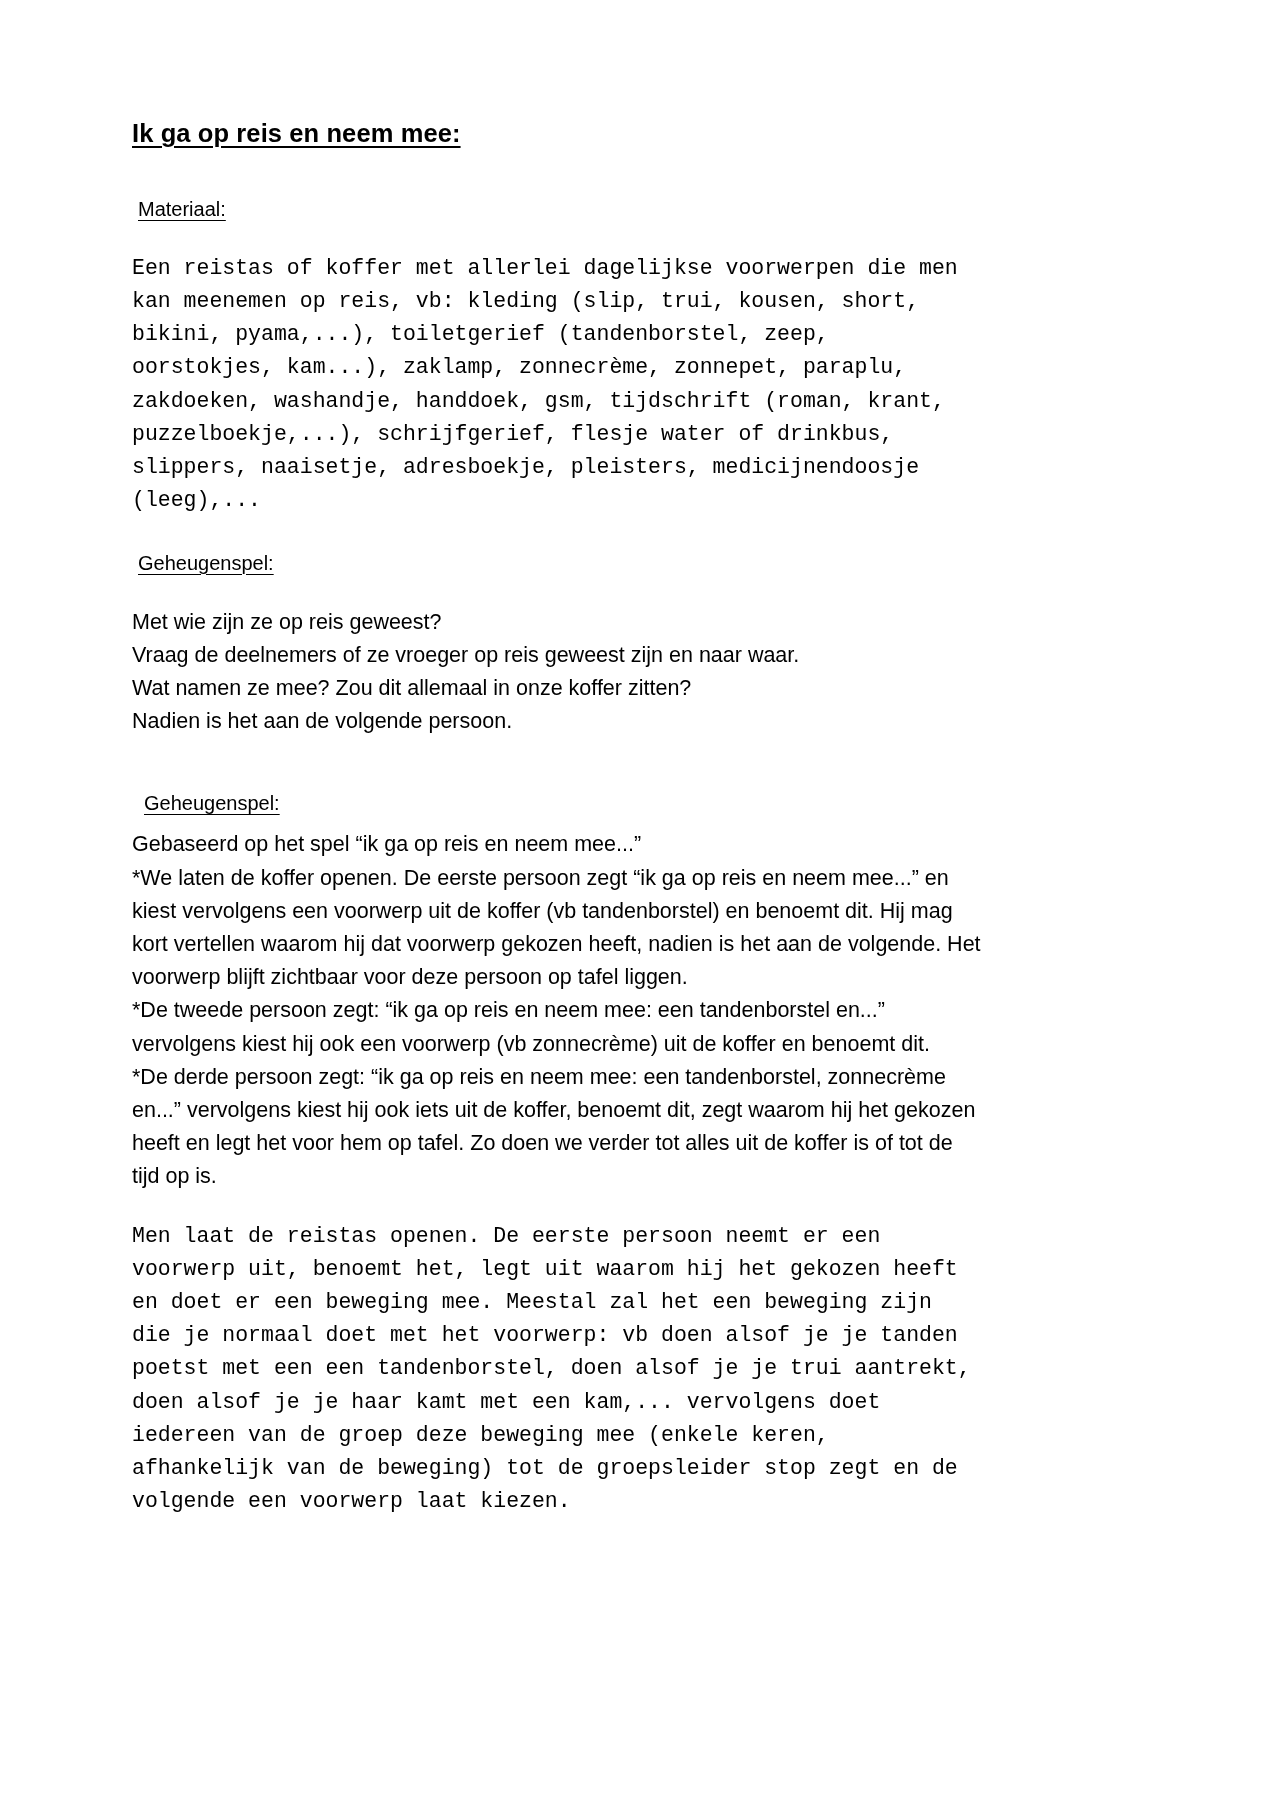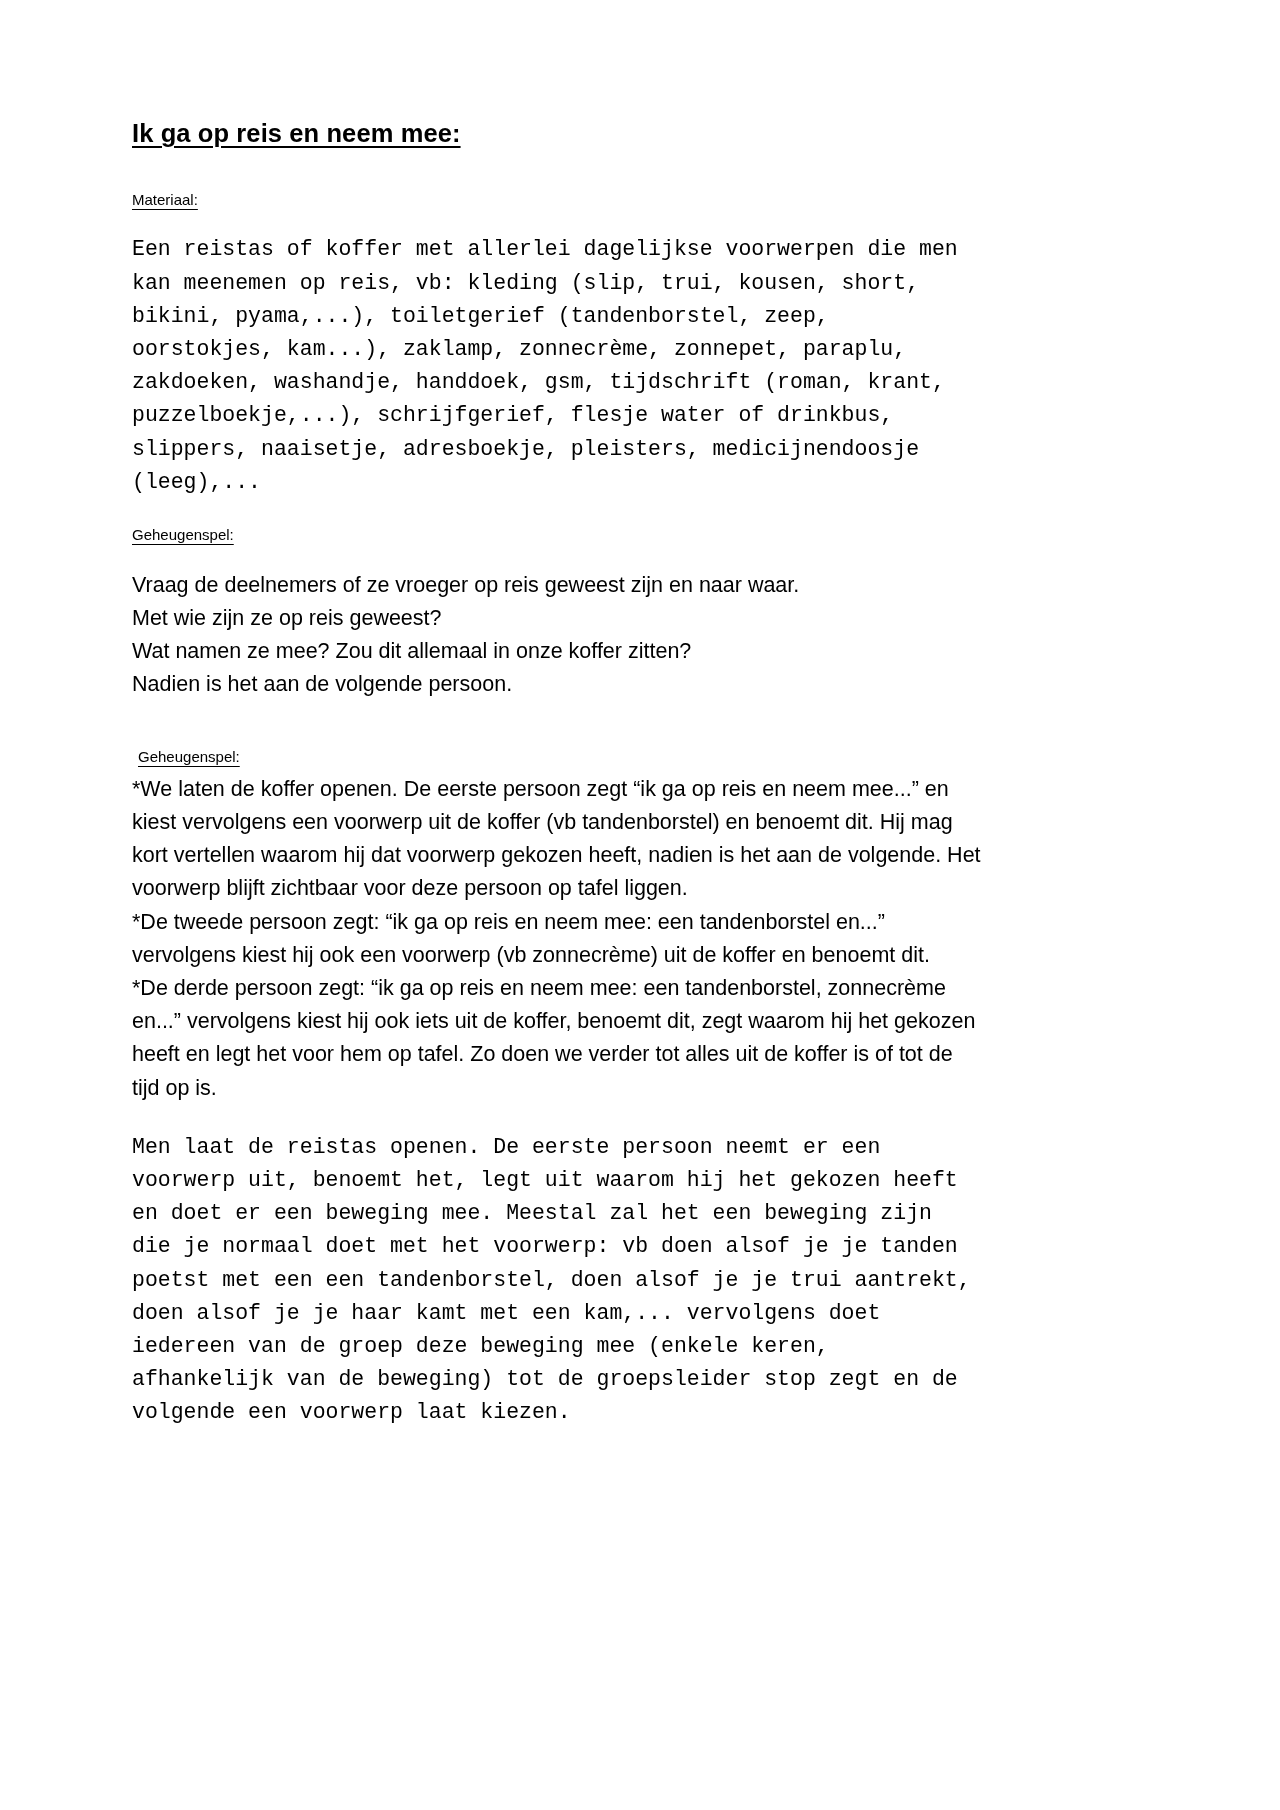--- a/index.html
+++ b/index.html
@@ -31,26 +31,26 @@
     font-weight: bold;
     letter-spacing: 0.1px;
     text-decoration: underline;
     text-underline-offset: 4px;
     text-decoration-thickness: 2.2px;
     margin: 0 0 40px 0;
     line-height: 1.25;
   }
 
   .section-heading {
-    font-size: 15px;
+    font-size: 20px;
     font-weight: normal;
     text-decoration: underline;
     text-underline-offset: 3.5px;
     text-decoration-thickness: 1.4px;
-    margin: 0;
+    margin: 6px;
     line-height: 1.3;
     display: inline-block;
   }
   .heading-row {
     margin: 0 0 24px 0;
   }
   .heading-row.tight {
     margin-bottom: 6px;
   }
   .heading-row.indented {
@@ -94,30 +94,31 @@
 
     <div class="heading-row">
       <span class="section-heading">Materiaal:</span>
     </div>
     <p class="body-para">Een reistas of koffer met allerlei dagelijkse voorwerpen die men kan meenemen op reis, vb: kleding (slip, trui, kousen, short, bikini, pyama,...), toiletgerief (tandenborstel, zeep, oorstokjes, kam...), zaklamp, zonnecrème, zonnepet, paraplu, zakdoeken, washandje, handdoek, gsm, tijdschrift (roman, krant, puzzelboekje,...), schrijfgerief, flesje water of drinkbus, slippers, naaisetje, adresboekje, pleisters, medicijnendoosje (leeg),...</p>
 
     <div class="heading-row">
       <span class="section-heading">Geheugenspel:</span>
     </div>
     <div class="line-block">
+      <span class="ln">Met wie zijn ze op reis geweest?</span>
       <span class="ln">Vraag de deelnemers of ze vroeger op reis geweest zijn en naar waar.</span>
-      <span class="ln">Met wie zijn ze op reis geweest?</span>
       <span class="ln">Wat namen ze mee? Zou dit allemaal in onze koffer zitten?</span>
       <span class="ln">Nadien is het aan de volgende persoon.</span>
     </div>
 
     <div class="heading-row tight indented spaced-above">
       <span class="section-heading">Geheugenspel:</span>
     </div>
     <div class="line-block">
+      <span class="ln">Gebaseerd op het spel “ik ga op reis en neem mee...”</span>
       <span class="ln">*We laten de koffer openen. De eerste persoon zegt “ik ga op reis en neem mee...” en kiest vervolgens een voorwerp uit de koffer (vb tandenborstel) en benoemt dit. Hij mag kort vertellen waarom hij dat voorwerp gekozen heeft, nadien is het aan de volgende. Het voorwerp blijft zichtbaar voor deze persoon op tafel liggen.</span>
       <span class="ln">*De tweede persoon zegt: “ik ga op reis en neem mee: een tandenborstel en...” vervolgens kiest hij ook een voorwerp (vb zonnecrème) uit de koffer en benoemt dit.</span>
       <span class="ln">*De derde persoon zegt: “ik ga op reis en neem mee: een tandenborstel, zonnecrème en...” vervolgens kiest hij ook iets uit de koffer, benoemt dit, zegt waarom hij het gekozen heeft en legt het voor hem op tafel. Zo doen we verder tot alles uit de koffer is of tot de tijd op is.</span>
     </div>
 
     <p class="body-para">Men laat de reistas openen. De eerste persoon neemt er een voorwerp uit, benoemt het, legt uit waarom hij het gekozen heeft en doet er een beweging mee. Meestal zal het een beweging zijn die je normaal doet met het voorwerp: vb doen alsof je je tanden poetst met een een tandenborstel, doen alsof je je trui aantrekt, doen alsof je je haar kamt met een kam,... vervolgens doet iedereen van de groep deze beweging mee (enkele keren, afhankelijk van de beweging) tot de groepsleider stop zegt en de volgende een voorwerp laat kiezen.</p>
 
   </div>
 </div>
 

